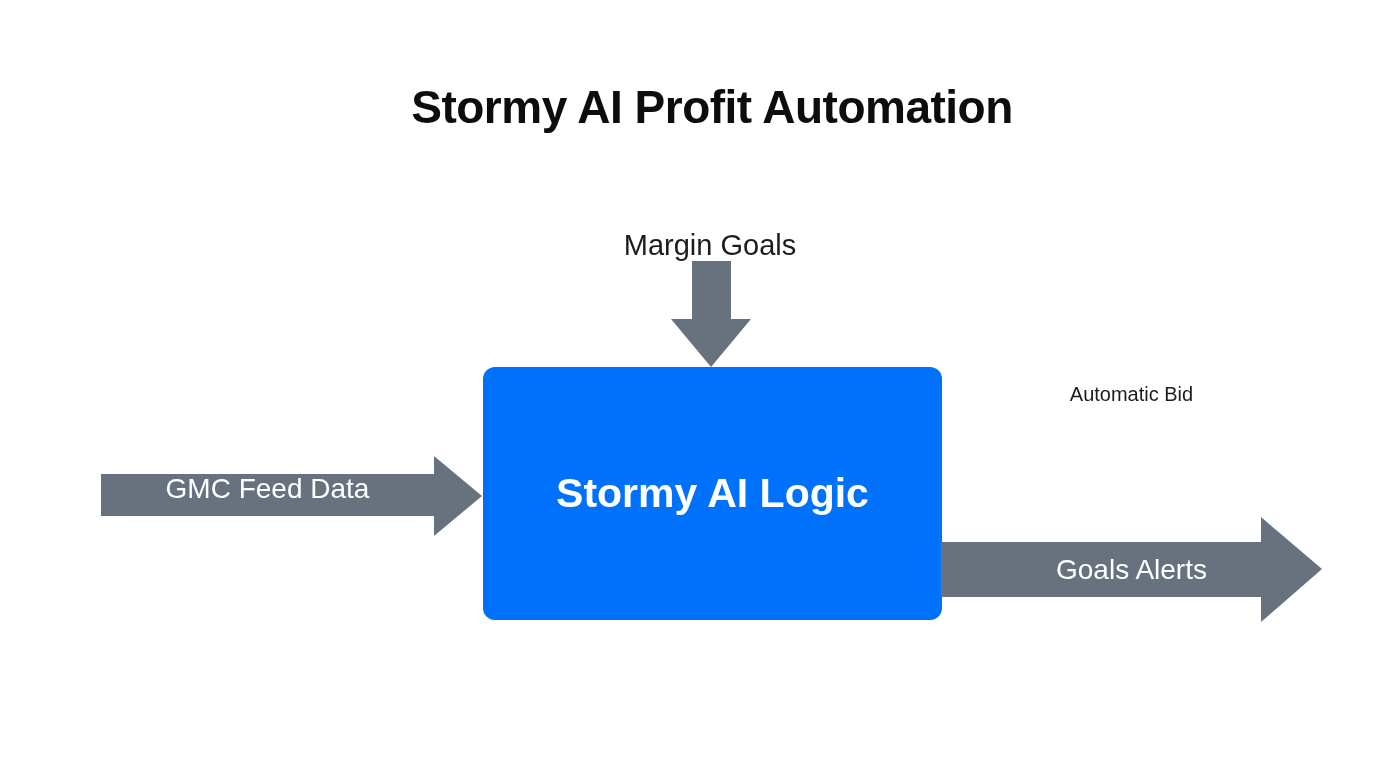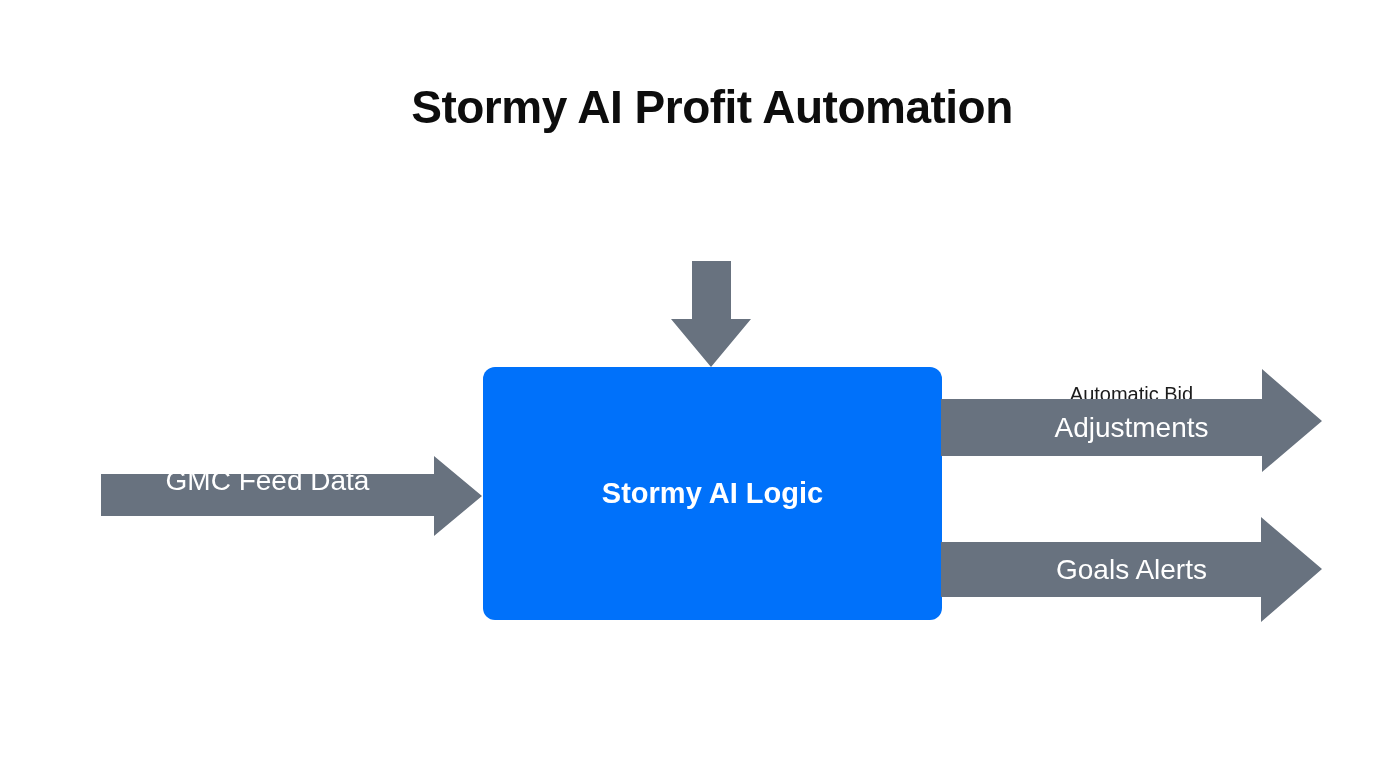--- a/index.html
+++ b/index.html
@@ -45,21 +45,21 @@
   .arrow-down {
     left: 647px; top: 237px; width: 80px; height: 106px;
     clip-path: polygon(21px 0, 60px 0, 60px 58px, 80px 58px, 40px 106px, 0 58px, 21px 58px);
   }
   
   .arrow-gmc {
     left: 77px; top: 432px; width: 381px; height: 80px;
     clip-path: polygon(0 18px, 333px 18px, 333px 0, 381px 40px, 333px 80px, 333px 60px, 0 60px);
   }
   .arrow-gmc .arrow-text {
-    position: absolute; left: 0; top: 4px; width: 333px; height: 42px;
+    position: absolute; left: 0; top: 12px; width: 333px; height: 42px;
   }
   
   .arrow-bid {
     left: 917px; top: 345px; width: 381px; height: 103px;
     clip-path: polygon(0 30px, 321px 30px, 321px 0, 381px 52px, 321px 103px, 321px 87px, 0 87px);
   }
   .arrow-bid .arrow-text {
     position: absolute; left: 0; top: 30px; width: 381px; height: 57px;
   }
   
@@ -84,45 +84,43 @@
     line-height: 34px; font-size: 20px;
   }
   .node {
     position: absolute;
     left: 459px; top: 343px; width: 459px; height: 253px;
     background: var(--node-blue);
     border-radius: 12px;
     display: flex; align-items: center; justify-content: center;
   }
   .node-label {
-    font-size: 29px;
+    font-size: 41px;
     font-weight: 700;
     color: var(--node-text);
     white-space: nowrap;
   }
 </style>
 </head>
 <body>
 
 <div class="canvas">
 
   <h1 class="title">Stormy AI Profit Automation</h1>
 
+  <div class="flow-label label-margin-goals">Margin Goals</div>
   <div class="arrow arrow-down"></div>
 
   <div class="arrow arrow-gmc">
     <span class="arrow-text">GMC Feed Data</span>
   </div>
 
   <div class="node">
     <span class="node-label">Stormy AI Logic</span>
   </div>
 
   <div class="flow-label label-bid-line1">Automatic Bid</div>
-  <div class="arrow arrow-bid">
-    <span class="arrow-text">Adjustments</span>
-  </div>
 
   <div class="arrow arrow-profit">
     <span class="arrow-text">Goals Alerts</span>
   </div>
 
 </div>
 
 </body></html>

